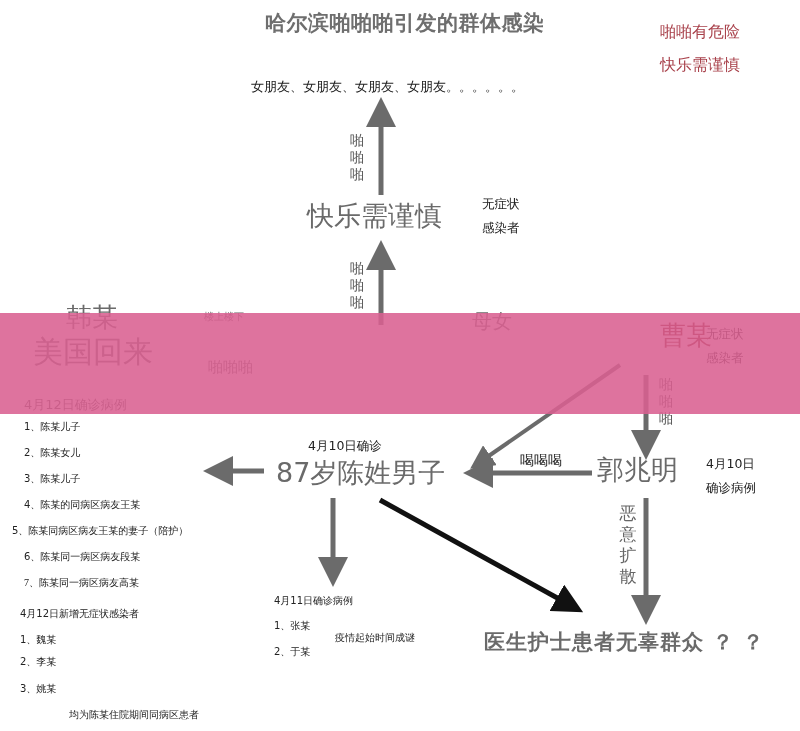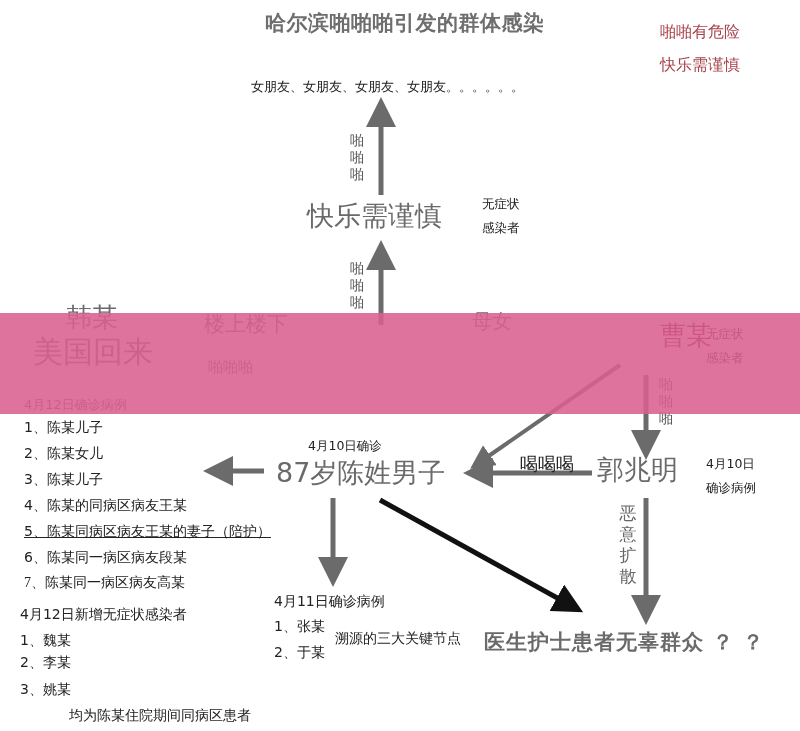--- a/index.html
+++ b/index.html
@@ -10,21 +10,21 @@
     color: #222;
   }
   .abs { position: absolute; white-space: nowrap; }
   .title { left: 237px; top: 9px; font-size: 21px; font-weight: bold; color: #6e6e6e; letter-spacing: 0.5px; margin-left: 28px; }
   .warn { left: 660px; font-size: 16px; color: #a8404a; }
   .gf { left: 251px; top: 78px; font-size: 13px; color: #222; }
   .big { font-size: 27px; color: #6a6a6a; }
   .side { font-size: 12.5px; color: #222; line-height: 24px; }
   .vtext { font-size: 14px; color: #555; line-height: 17px; width: 18px; white-space: normal; text-align: center; }
   .vtext.big2 { font-size: 17px; line-height: 21px; color: #666; width: 20px;}
-  .list { font-size: 14px; color: #222; line-height: 24.5px; }
+  .list { font-size: 10px; color: #222; line-height: 24.5px; }
   .muted { color: #555; }
   .final { left: 484px; top: 628px; font-size: 21px; font-weight: bold; color: #6a6a6a; letter-spacing: 1px; }
   .banner {
     position: absolute; left: 0; top: 313px; width: 800px; height: 101px;
     background: rgba(218, 96, 145, 0.88);
   }
   .headline {
     position: absolute; left: 0; top: 322px; width: 800px; text-align: center;
     font-size: 29px; font-weight: bold; color: #ffffff; line-height: 42px;
     text-shadow: 0 0 2px rgba(0,0,0,0.15);
@@ -71,55 +71,55 @@
 <div class="abs gf">女朋友、女朋友、女朋友、女朋友。。。。。。</div>
 
 <div class="abs vtext" style="left:348px; top:132px;">啪啪啪</div>
 <div class="abs big" style="left:307px; top:198px;">快乐需谨慎</div>
 <div class="abs side" style="left:482px; top:192px;">无症状</div>
 <div class="abs side" style="left:482px; top:216px;">感染者</div>
 <div class="abs vtext" style="left:348px; top:260px;">啪啪啪</div>
 
 <div class="abs" style="left:66px; top:300px; font-size:26px; color:#6a6a6a;">韩某</div>
 <div class="abs" style="left:33px; top:332px; font-size:30px; color:#6a6a6a;font-family:Liberation Mono, monospace;">美国回来</div>
-<div class="abs" style="left:204px; top:310px; font-size:21px; color:#6a6a6a;">楼上楼下</div>
+<div class="abs" style="left:204px; top:310px; font-size:10px; color:#6a6a6a;">楼上楼下</div>
 <div class="abs" style="left:208px; top:358px; font-size:15px; color:#6a6a6a;">啪啪啪</div>
 
 <div class="abs" style="left:472px; top:308px; font-size:20px; color:#6a6a6a;">母女</div>
 <div class="abs side" style="left:706px; top:322px;">无症状</div>
 <div class="abs side" style="left:706px; top:346px;">感染者</div>
 <div class="abs" style="left:660px; top:318px; font-size:26px; color:#7f1d1d;">曹某</div>
 <div class="abs vtext" style="left:657px; top:376px;">啪啪啪</div>
 
 <div class="abs" style="left:308px; top:438px; font-size:12.5px; color:#222;">4月10日确诊</div>
 <div class="abs big" style="left:276px; top:455px;">87岁陈姓男子</div>
-<div class="abs" style="left:520px; top:452px; font-size:18px; color:#222;">喝喝喝</div>
+<div class="abs" style="left:520px; top:452px; font-size:14px; color:#222;">喝喝喝</div>
 
 <div class="abs big" style="left:597px; top:452px;">郭兆明</div>
 <div class="abs side" style="left:706px; top:452px;">4月10日</div>
 <div class="abs side" style="left:706px; top:476px;">确诊病例</div>
 <div class="abs vtext big2" style="left:618px; top:503px;">恶意扩散</div>
 
 <div class="abs list muted" style="left:24px; top:393px; font-size:13px;">4月12日确诊病例</div>
 <div class="abs list" style="left:24px; top:415px;">1、陈某儿子</div>
 <div class="abs list" style="left:24px; top:441px;">2、陈某女儿</div>
 <div class="abs list" style="left:24px; top:467px;">3、陈某儿子</div>
 <div class="abs list" style="left:24px; top:493px;">4、陈某的同病区病友王某</div>
-<div class="abs list" style="left:24px; top:519px;text-decoration:underline;">5、陈某同病区病友王某的妻子（陪护）</div>
+<div class="abs list" style="left:12px; top:519px;">5、陈某同病区病友王某的妻子（陪护）</div>
 <div class="abs list" style="left:24px; top:545px;">6、陈某同一病区病友段某</div>
 <div class="abs list" style="left:24px; top:571px;font-family:Liberation Serif, serif;">7、陈某同一病区病友高某</div>
 
 <div class="abs list" style="left:20px; top:602px;">4月12日新增无症状感染者</div>
 <div class="abs list" style="left:20px; top:628px;">1、魏某</div>
 <div class="abs list" style="left:20px; top:650px;">2、李某</div>
 <div class="abs list" style="left:20px; top:677px;">3、姚某</div>
 <div class="abs list" style="left:25px; top:703px;margin-left:44px;">均为陈某住院期间同病区患者</div>
 
 <div class="abs list" style="left:274px; top:589px;">4月11日确诊病例</div>
 <div class="abs list" style="left:274px; top:614px;">1、张某</div>
 <div class="abs list" style="left:274px; top:640px;">2、于某</div>
-<div class="abs list" style="left:335px; top:626px;">溯源的三大关键节点</div>
+<div class="abs list" style="left:335px; top:626px;">疫情起始时间成谜</div>
 
 <div class="abs final">医生护士患者无辜群众 ？ ？</div>
 
 <div class="banner"></div>
 <div class="headline">
 </div>
 
 </body></html>

